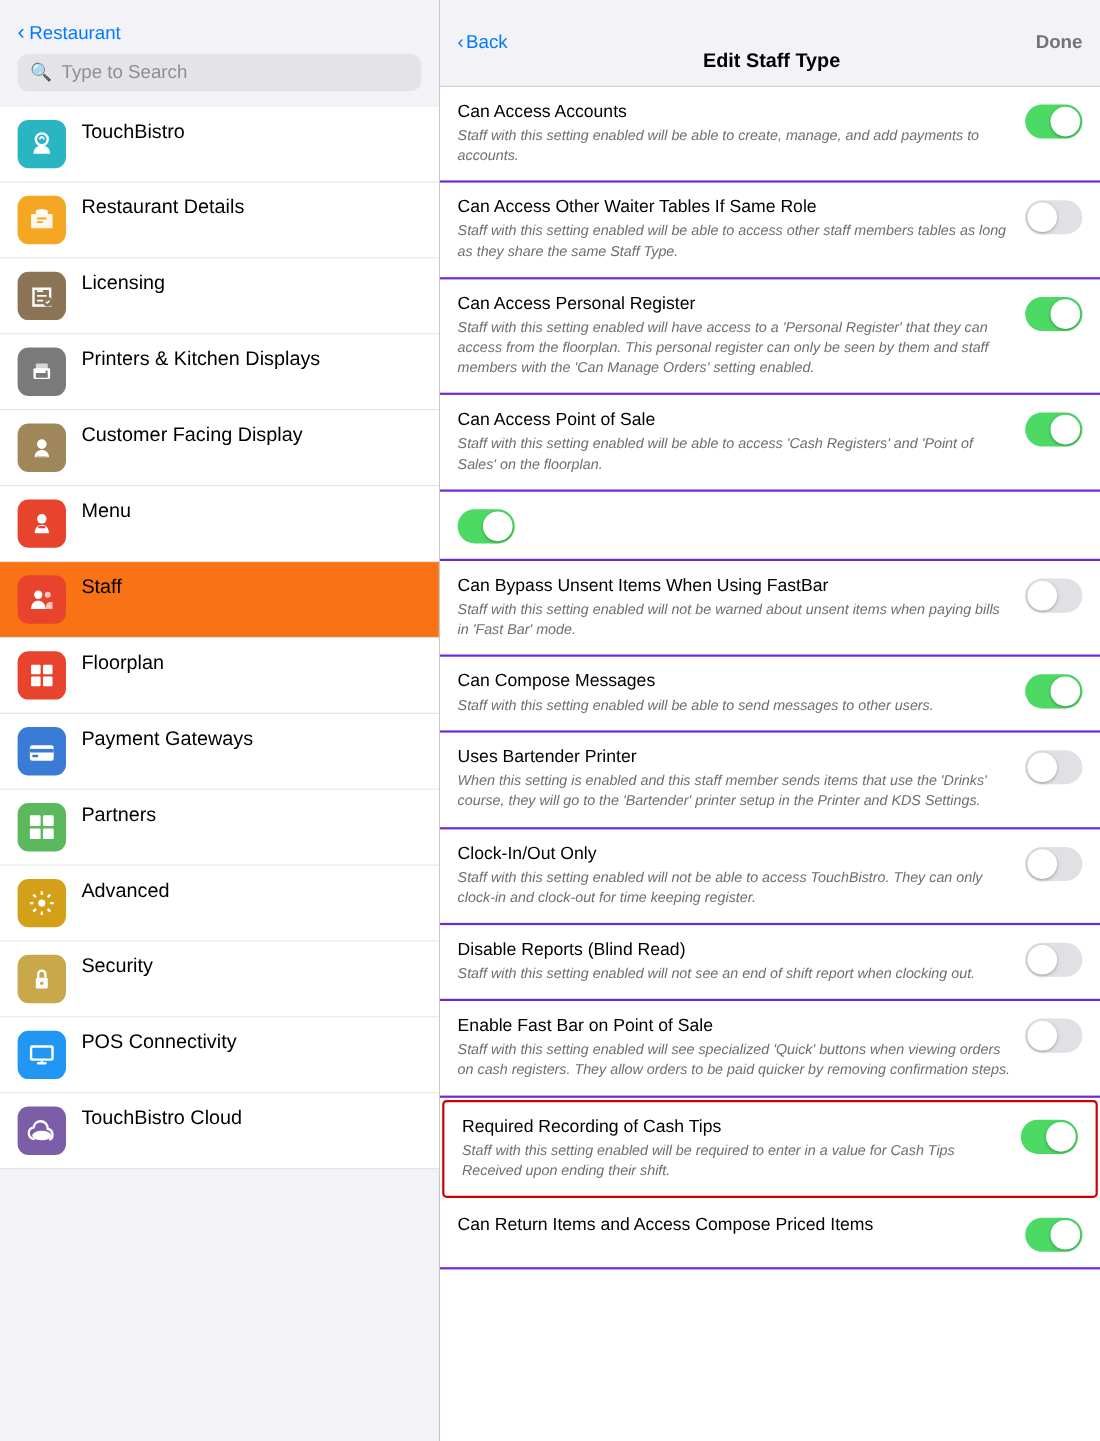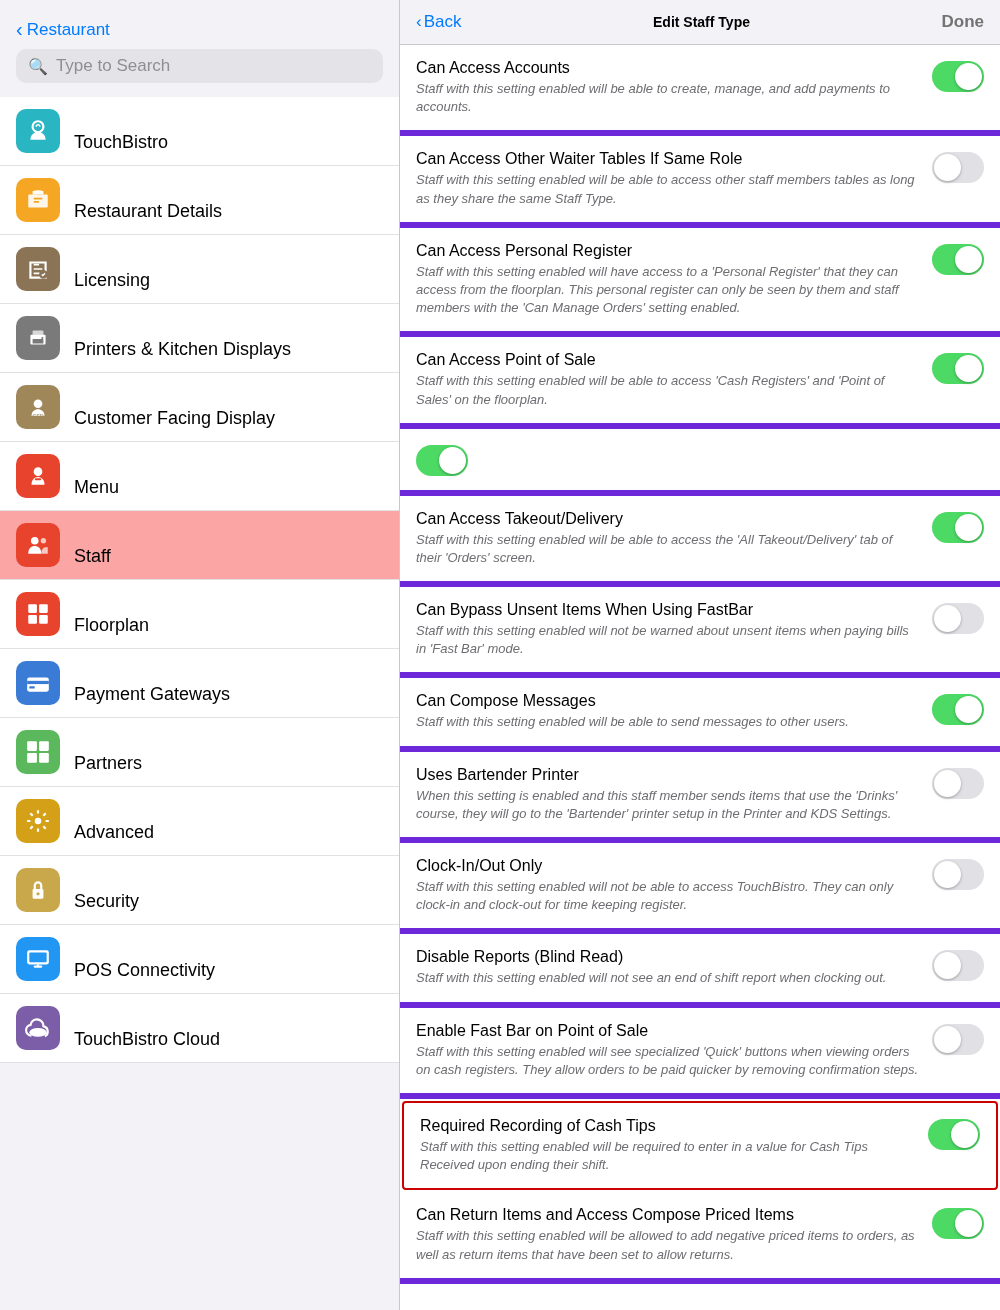--- a/index.html
+++ b/index.html
@@ -7,22 +7,22 @@
 
     
     .sidebar { width: 400px; background: #f2f2f7; display: flex; flex-direction: column; border-right: 1px solid #c8c8cc; flex-shrink: 0; }
     .sidebar-header { padding: 10px 16px 6px; background: #f2f2f7; }
     .back-link { color: #007aff; font-size: 17px; cursor: pointer; display: flex; align-items: center; gap: 4px; padding: 8px 0; }
     .back-chevron { font-size: 20px; }
     .search-bar { background: #e4e4e8; border-radius: 10px; display: flex; align-items: center; padding: 7px 12px; gap: 8px; margin-bottom: 8px; }
     .search-icon { color: #8e8e93; font-size: 16px; }
     .search-input-text { color: #8e8e93; font-size: 17px; }
     .sidebar-list { flex: 1; overflow-y: auto; }
-    .sidebar-item { display: flex; align-items: flex-end; gap: 14px; padding: 12px 16px; background: white; border-bottom: 1px solid #e0e0e5; cursor: pointer; }
-    .sidebar-item.active { background: #fca5a5; }
+    .sidebar-item { display: flex; align-items: flex-start; gap: 14px; padding: 12px 16px; background: white; border-bottom: 1px solid #e0e0e5; cursor: pointer; }
+    .sidebar-item.active { background: #f97316; }
     .sidebar-icon { width: 44px; height: 44px; border-radius: 10px; display: flex; align-items: center; justify-content: center; flex-shrink: 0; }
     .sidebar-label { font-size: 18px; color: #000; }
 
     
     .icon-touchbistro { background: #2ab5c2; }
     .icon-restaurant { background: #f5a623; }
     .icon-licensing { background: #8b7355; }
     .icon-printers { background: #7a7a7a; }
     .icon-cfd { background: #a0875a; }
     .icon-menu { background: #e8432d; }
@@ -33,24 +33,24 @@
     .icon-partners { background: #5cb85c; }
     .icon-advanced { background: #d4a017; }
     .icon-security { background: #c8a84b; }
     .icon-cloud { background: #7b5ea7; }
     .icon-pos { background: #2196f3; }
 
     
     .content { flex: 1; background: #f2f2f7; display: flex; flex-direction: column; overflow: hidden; }
     .content-header { background: #f2f2f7; padding: 12px 16px; display: flex; align-items: center; justify-content: space-between; border-bottom: 1px solid #c8c8cc; }
     .header-back { color: #007aff; font-size: 17px; display: flex; align-items: center; gap: 2px; cursor: pointer; }
-    .header-title { font-size: 14px; font-weight: 700; color: #000; }
+    .header-title { font-size: 18px; font-weight: 700; color: #000; margin-top: 33px; }
     .header-done { color: #737373; font-size: 17px; font-weight: 600; cursor: pointer; }
     .content-list { flex: 1; overflow-y: auto; background: white; }
-    .setting-item { padding: 14px 16px; border-bottom: 6px solid #6d28d9; display: flex; align-items: flex-start; gap: 12px; }
+    .setting-item { padding: 14px 16px; border-bottom: 2px solid #6d28d9; display: flex; align-items: flex-start; gap: 12px; }
     .setting-item.highlighted { border: 2.5px solid #cc0000; margin: 2px; border-radius: 4px; }
     .setting-text { flex: 1; }
     .setting-title { font-size: 16px; font-weight: 500; color: #000; margin-bottom: 3px; }
     .setting-desc { font-size: 13px; color: #6d6d72; line-height: 1.4; font-style: italic; }
     .toggle { width: 52px; height: 31px; border-radius: 15.5px; position: relative; flex-shrink: 0; cursor: pointer; margin-top: 2px; }
     .toggle.on { background: #4cd964; }
     .toggle.off { background: #e0e0e5; }
     .toggle-knob { width: 27px; height: 27px; border-radius: 50%; background: white; position: absolute; top: 2px; box-shadow: 0 1px 3px rgba(0,0,0,0.3); transition: left 0.2s; }
     .toggle.on .toggle-knob { left: 23px; }
     .toggle.off .toggle-knob { left: 2px; }
@@ -265,29 +265,20 @@
           <div class="toggle-knob"></div>
         </div>
       </div>
       <div class="setting-item">
         <div class="toggle on">
           <div class="toggle-knob"></div>
         </div>
       </div>
       <div class="setting-item">
         <div class="setting-text">
-          <div class="setting-title">Can Access Takeout/Delivery</div>
-          <div class="setting-desc">Staff with this setting enabled will be able to access the 'All Takeout/Delivery' tab of their 'Orders' screen.</div>
-        </div>
-        <div class="toggle on">
-          <div class="toggle-knob"></div>
-        </div>
-      </div>
-      <div class="setting-item">
-        <div class="setting-text">
           <div class="setting-title">Can Bypass Unsent Items When Using FastBar</div>
           <div class="setting-desc">Staff with this setting enabled will not be warned about unsent items when paying bills in 'Fast Bar' mode.</div>
         </div>
         <div class="toggle off">
           <div class="toggle-knob"></div>
         </div>
       </div>
       <div class="setting-item">
         <div class="setting-text">
           <div class="setting-title">Can Compose Messages</div>
@@ -338,20 +329,19 @@
           <div class="setting-title">Required Recording of Cash Tips</div>
           <div class="setting-desc">Staff with this setting enabled will be required to enter in a value for Cash Tips Received upon ending their shift.</div>
         </div>
         <div class="toggle on">
           <div class="toggle-knob"></div>
         </div>
       </div>
       <div class="setting-item">
         <div class="setting-text">
           <div class="setting-title">Can Return Items and Access Compose Priced Items</div>
-          <div class="setting-desc">Staff with this setting enabled will be allowed to add negative priced items to orders, as well as return items that have been set to allow returns.</div>
         </div>
         <div class="toggle on">
           <div class="toggle-knob"></div>
         </div>
       </div>
     </div>
 </div>
 
 </body></html>

